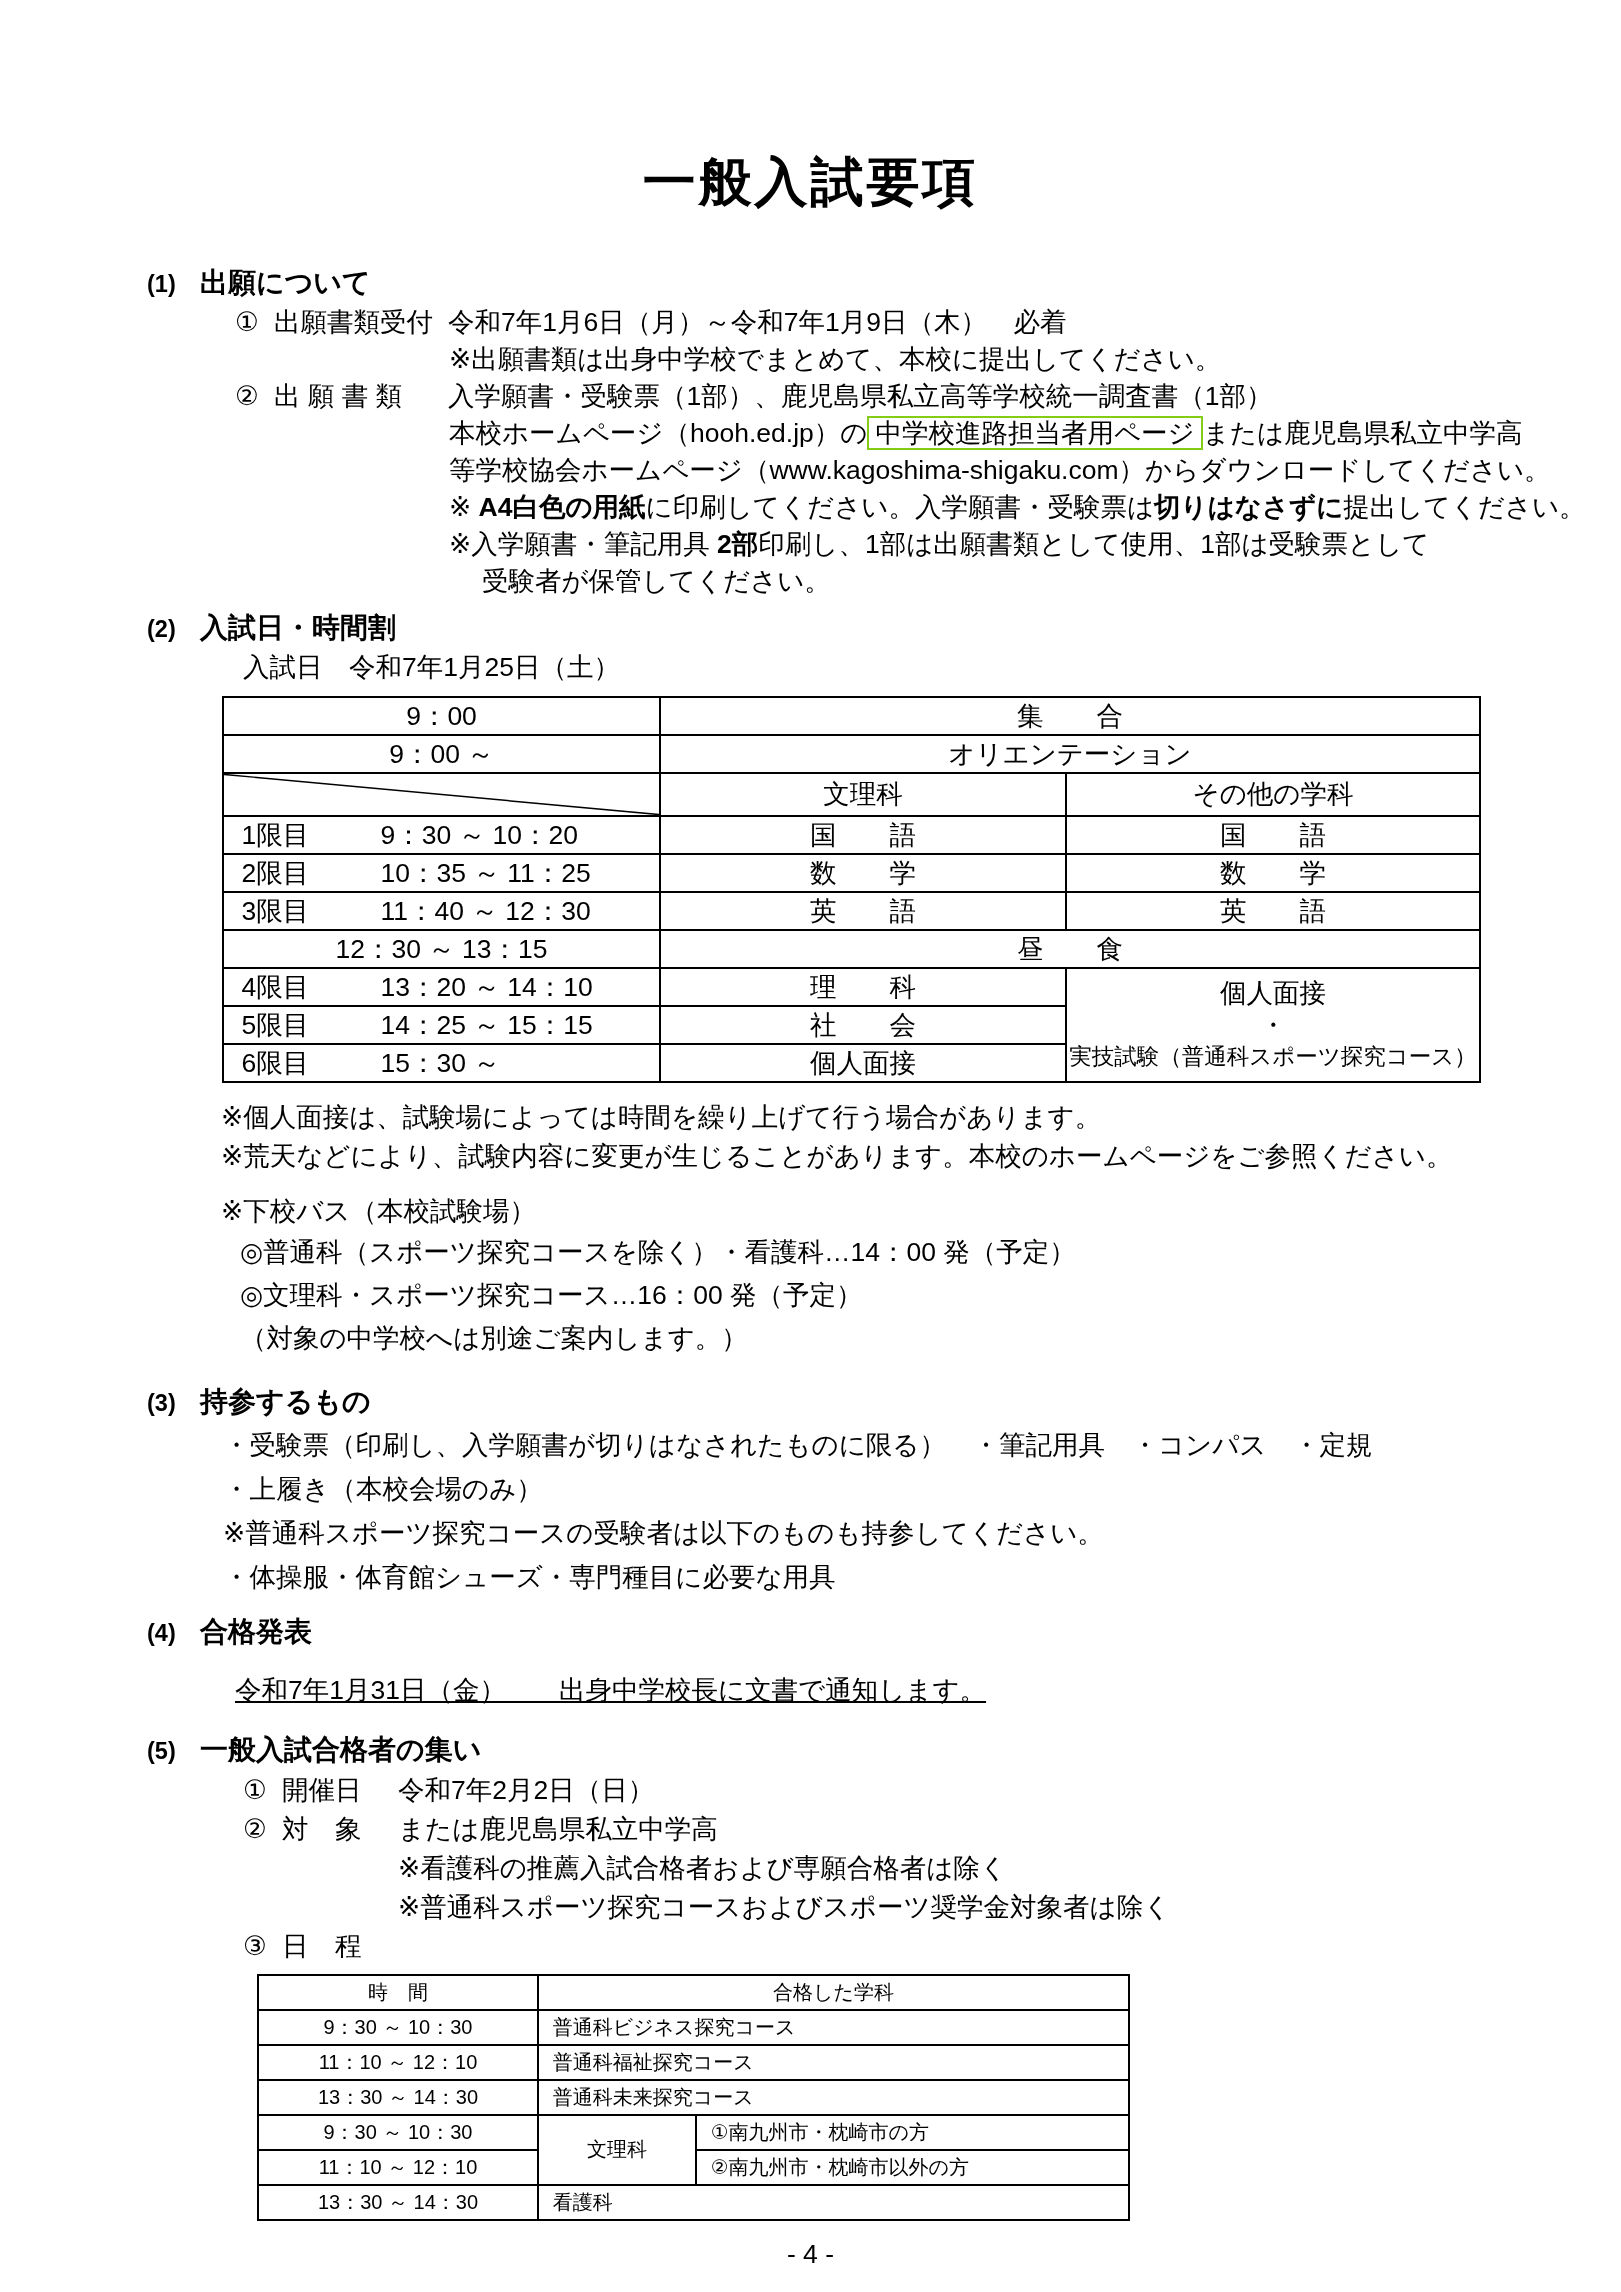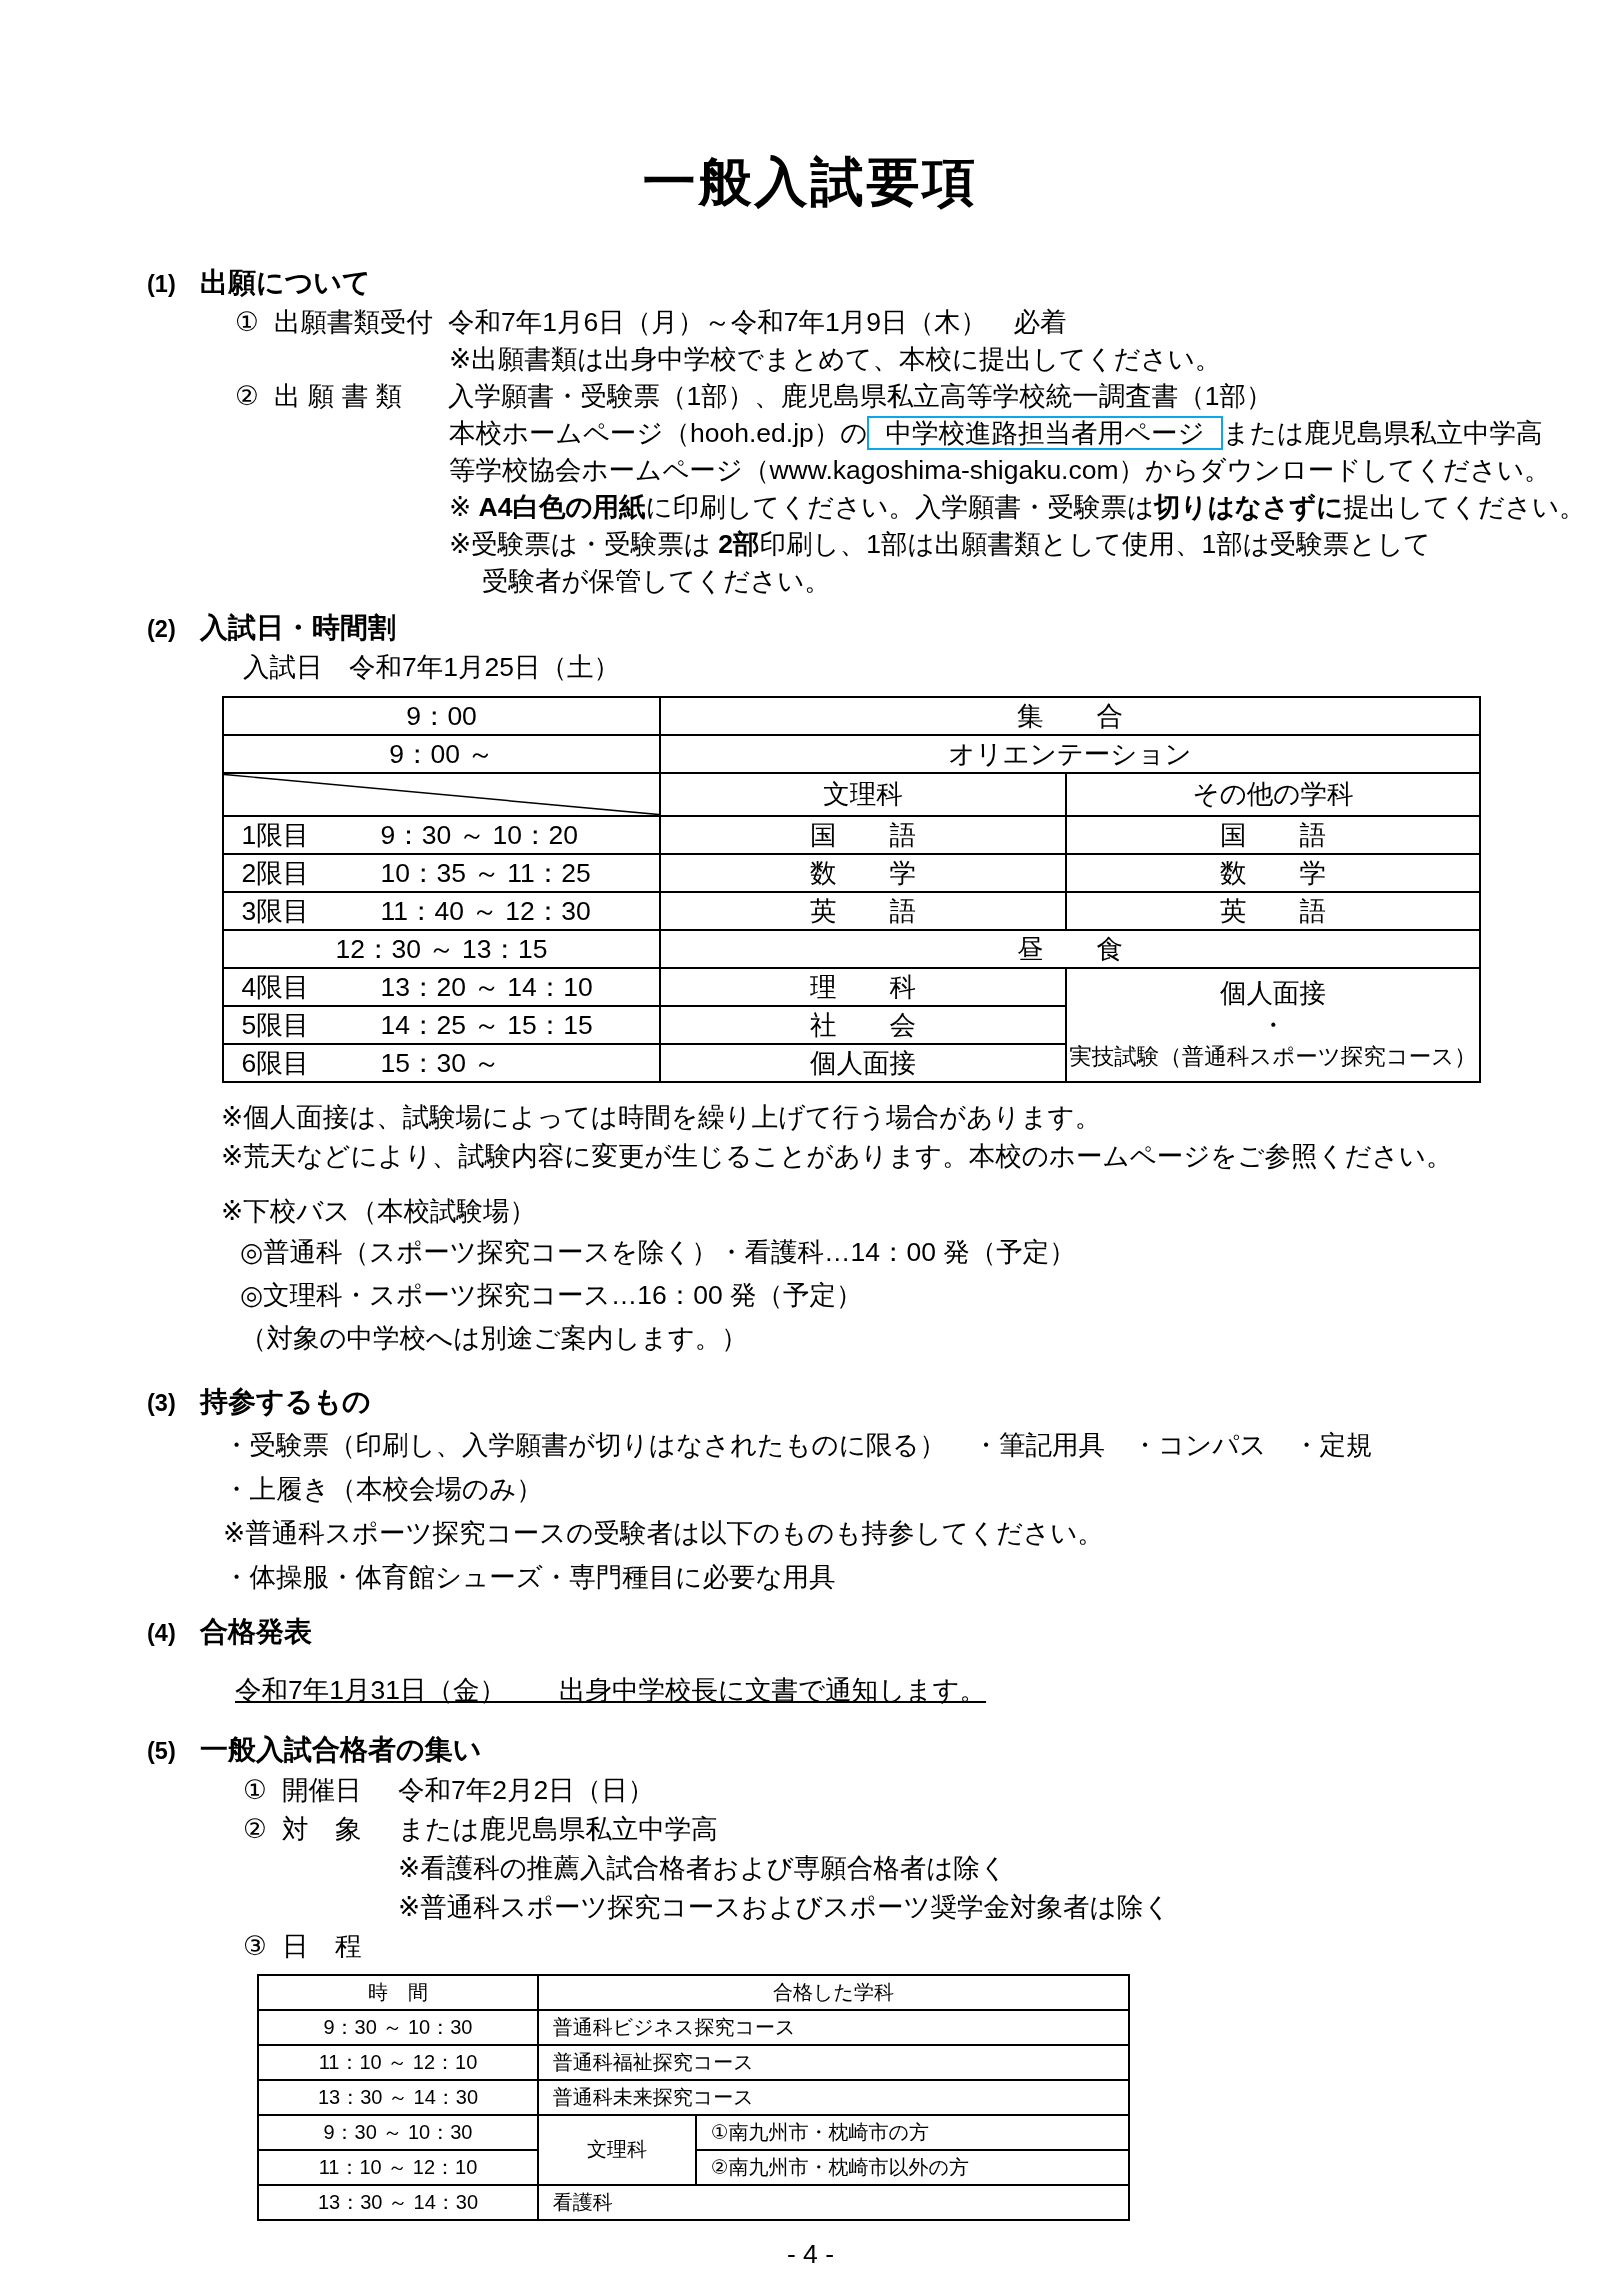--- a/index.html
+++ b/index.html
@@ -20,21 +20,21 @@
   .sec-head{display:flex;align-items:baseline;margin-left:147px;margin-top:0;line-height:39px;}
   .sec-num{width:53px;font-size:23.5px;font-weight:bold;flex:0 0 auto;}
   .sec-title{font-size:28px;font-weight:bold;}
   .mt-title{margin-top:53px;}
   .item{display:flex;margin-left:235px;line-height:37px;}
   .inum{width:39px;flex:0 0 auto;}
   .ilabel{width:174px;flex:0 0 auto;}
   .cont{margin-left:449px;line-height:37px;}
   .cont-indent{margin-left:482px;line-height:37px;}
   .b{font-weight:bold;}
-  .boxed{border:2px solid #0ea5e9;padding:0 16px;}
+  .boxed{border:2px solid #84cc16;padding:0 6px;}
   .dateline{margin-left:243px;line-height:37px;}
   .note{margin-left:221px;line-height:39px;}
   .note-gap{margin-top:15.7px;}
   .note-bus-head{margin-top:15.7px;}
   .bus{margin-left:240px;line-height:43px;}
   .s3item{margin-left:223px;line-height:44px;}
   .s4line{margin-left:235px;line-height:39px;margin-top:18px;text-decoration:underline;}
   .s5item{display:flex;margin-left:243px;line-height:39px;}
   .ilabel5{width:116px;flex:0 0 auto;}
   .s5note{margin-left:398px;line-height:39px;}
@@ -81,21 +81,21 @@
     <span>入学願書・受験票（1部）、鹿児島県私立高等学校統一調査書（1部）</span>
   </div>
   <div class="cont">
     <span>本校ホームページ（hooh.ed.jp）の</span><span class="boxed">中学校進路担当者用ページ</span><span>または鹿児島県私立中学高</span>
   </div>
   <div class="cont">等学校協会ホームページ（www.kagoshima-shigaku.com）からダウンロードしてください。</div>
   <div class="cont">
     <span>※ </span><span class="b">A4白色の用紙</span><span>に印刷してください。入学願書・受験票は</span><span class="b">切りはなさずに</span><span>提出してください。</span>
   </div>
   <div class="cont">
-    <span>※受験票は・受験票は </span><span class="b">2部</span><span>印刷し、1部は出願書類として使用、1部は受験票として</span>
+    <span>※入学願書・筆記用具 </span><span class="b">2部</span><span>印刷し、1部は出願書類として使用、1部は受験票として</span>
   </div>
   <div class="cont-indent">受験者が保管してください。</div>
 
   <div class="sec-head" style="margin-top:7.8px;">
     <span class="sec-num">(2)</span>
     <span class="sec-title">入試日・時間割</span>
   </div>
   <div class="dateline">入試日　令和7年1月25日（土）</div>
 
   <table class="t1">

